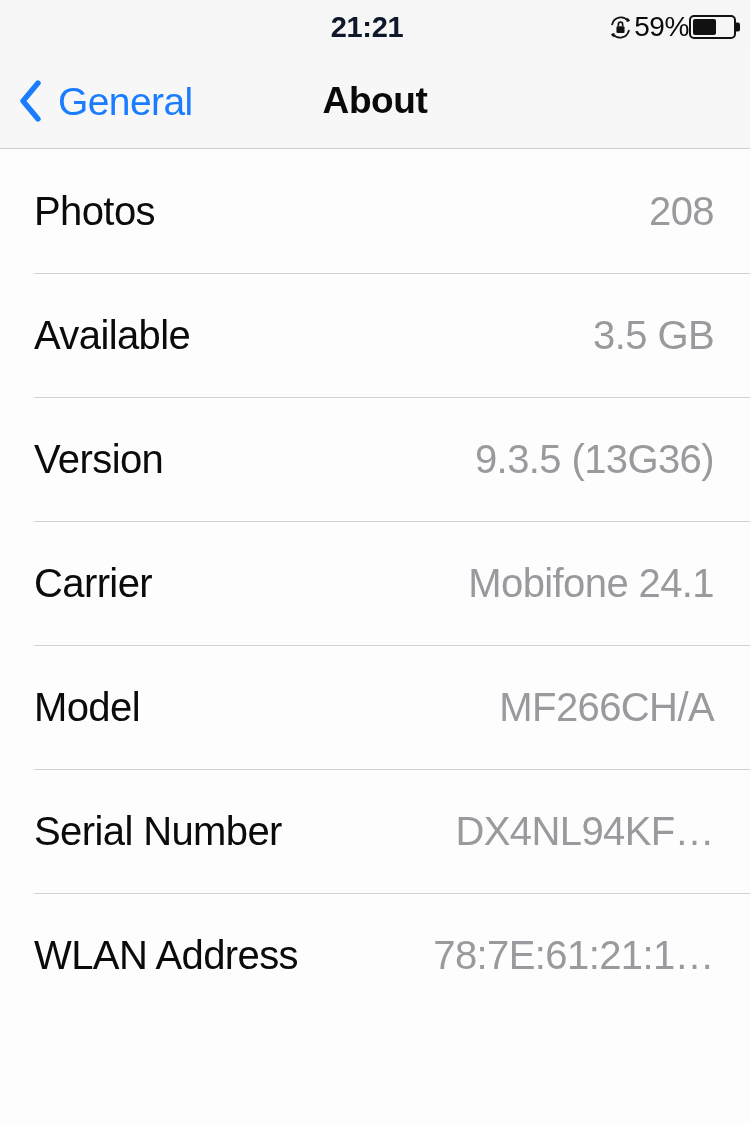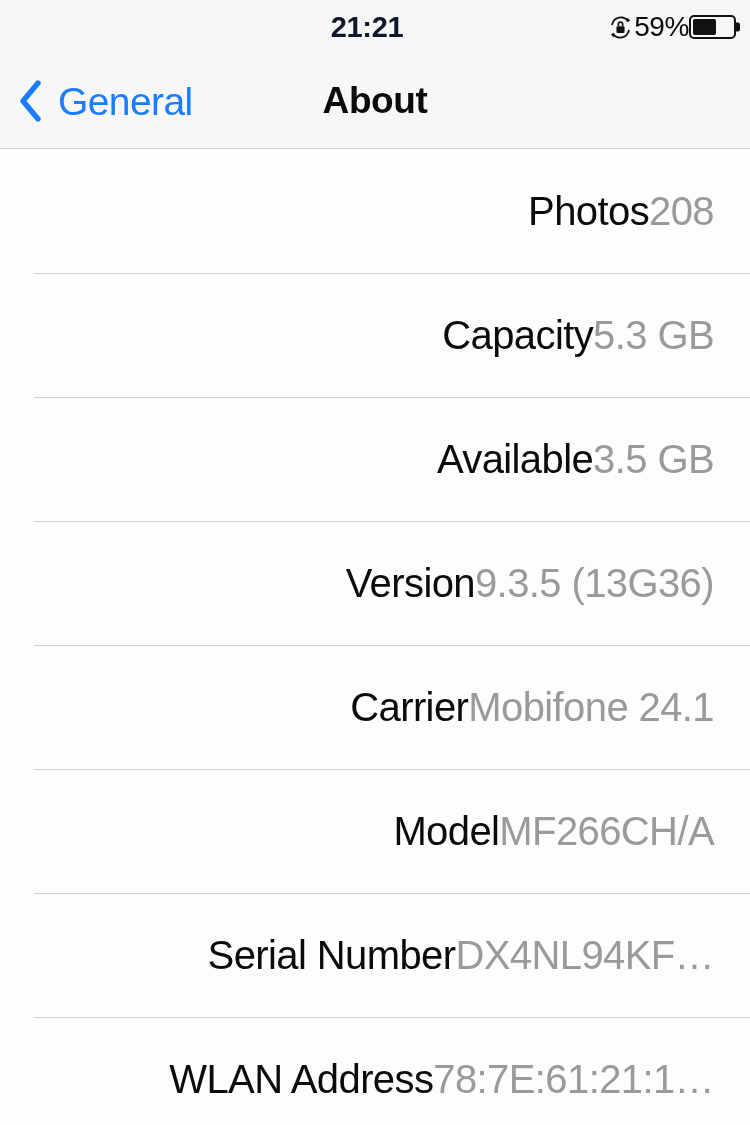--- a/index.html
+++ b/index.html
@@ -165,21 +165,21 @@
 
   
   .table {
     background: #fdfdfd;
   }
   .row {
     position: relative;
     height: 124px;
     display: flex;
     align-items: center;
-    justify-content: flex-end;
+    justify-content: space-between;
     box-sizing: border-box;
     padding: 0 36px 0 34px;
     background: #fdfdfd;
     cursor: default;
   }
   .row + .row::before {
     content: "";
     position: absolute;
     left: 34px;
     right: 0;
@@ -241,24 +241,20 @@
     </div>
     <div class="nav-title">About</div>
   </div>
 
   <div class="table" id="about-table">
       <div class="row">
         <span class="row-label">Photos</span>
         <span class="row-value">208</span>
       </div>
       <div class="row">
-        <span class="row-label">Capacity</span>
-        <span class="row-value">5.3 GB</span>
-      </div>
-      <div class="row">
         <span class="row-label">Available</span>
         <span class="row-value">3.5 GB</span>
       </div>
       <div class="row">
         <span class="row-label">Version</span>
         <span class="row-value">9.3.5 (13G36)</span>
       </div>
       <div class="row">
         <span class="row-label">Carrier</span>
         <span class="row-value">Mobifone 24.1</span>

